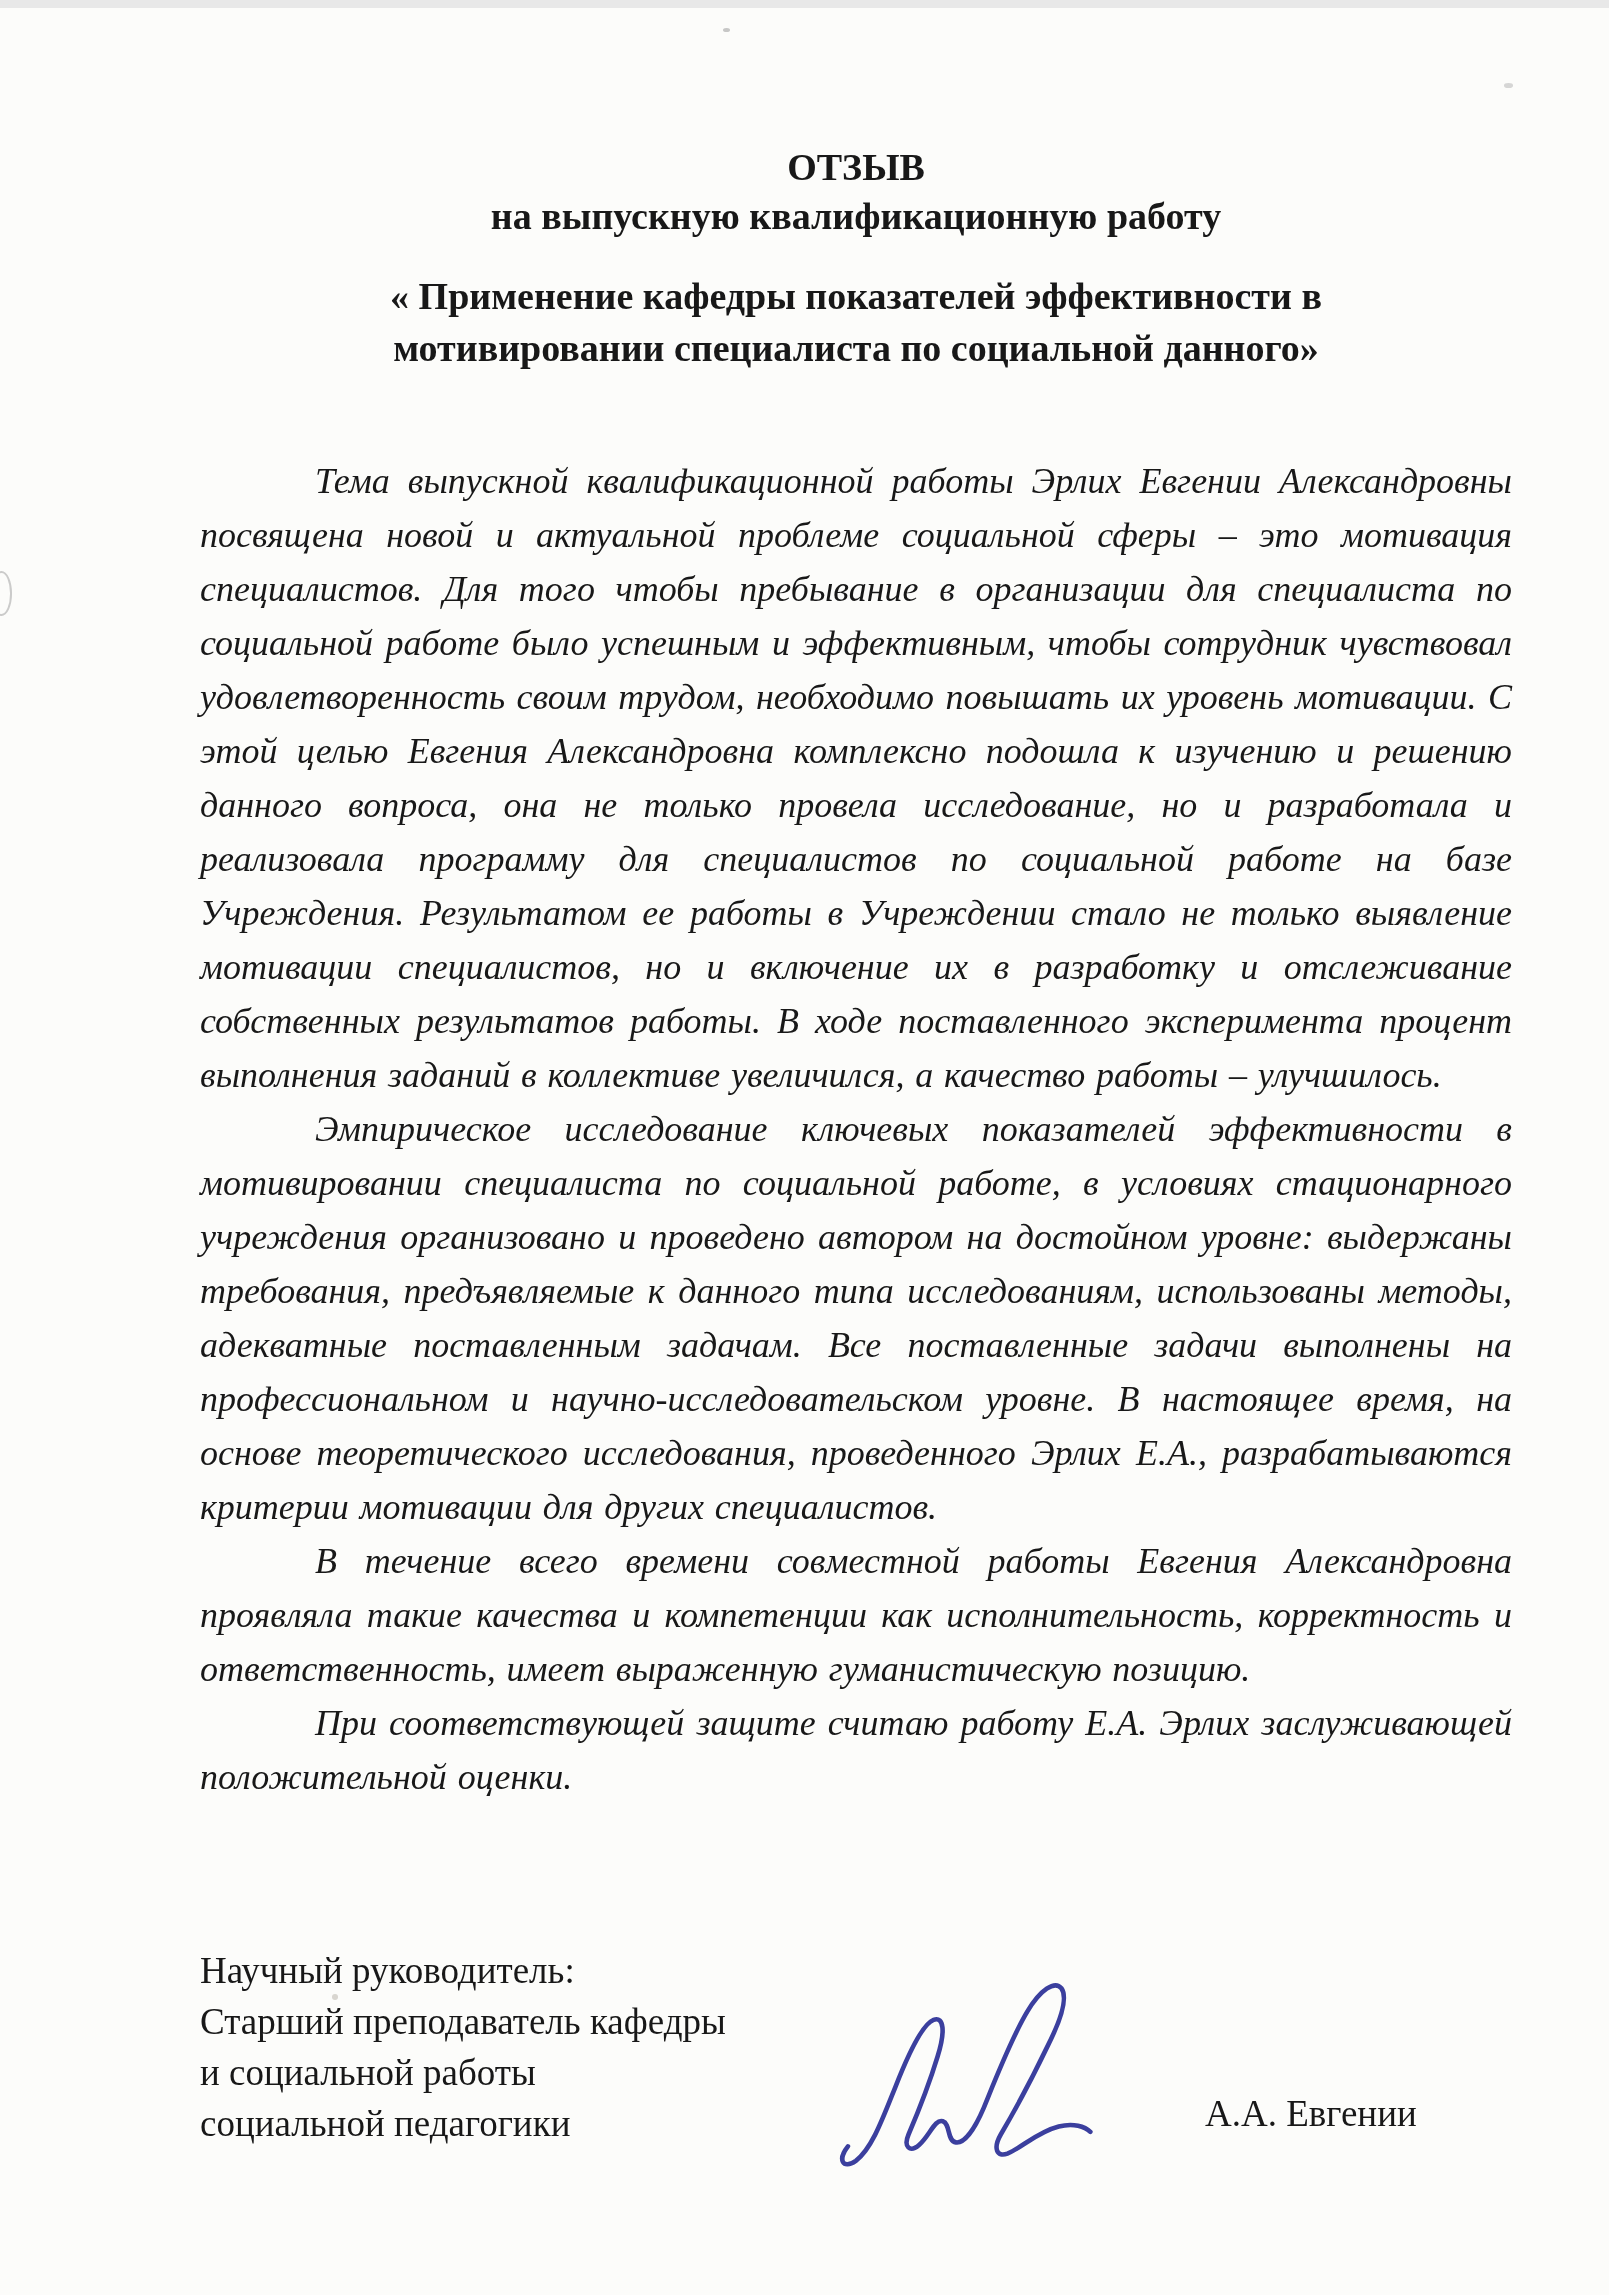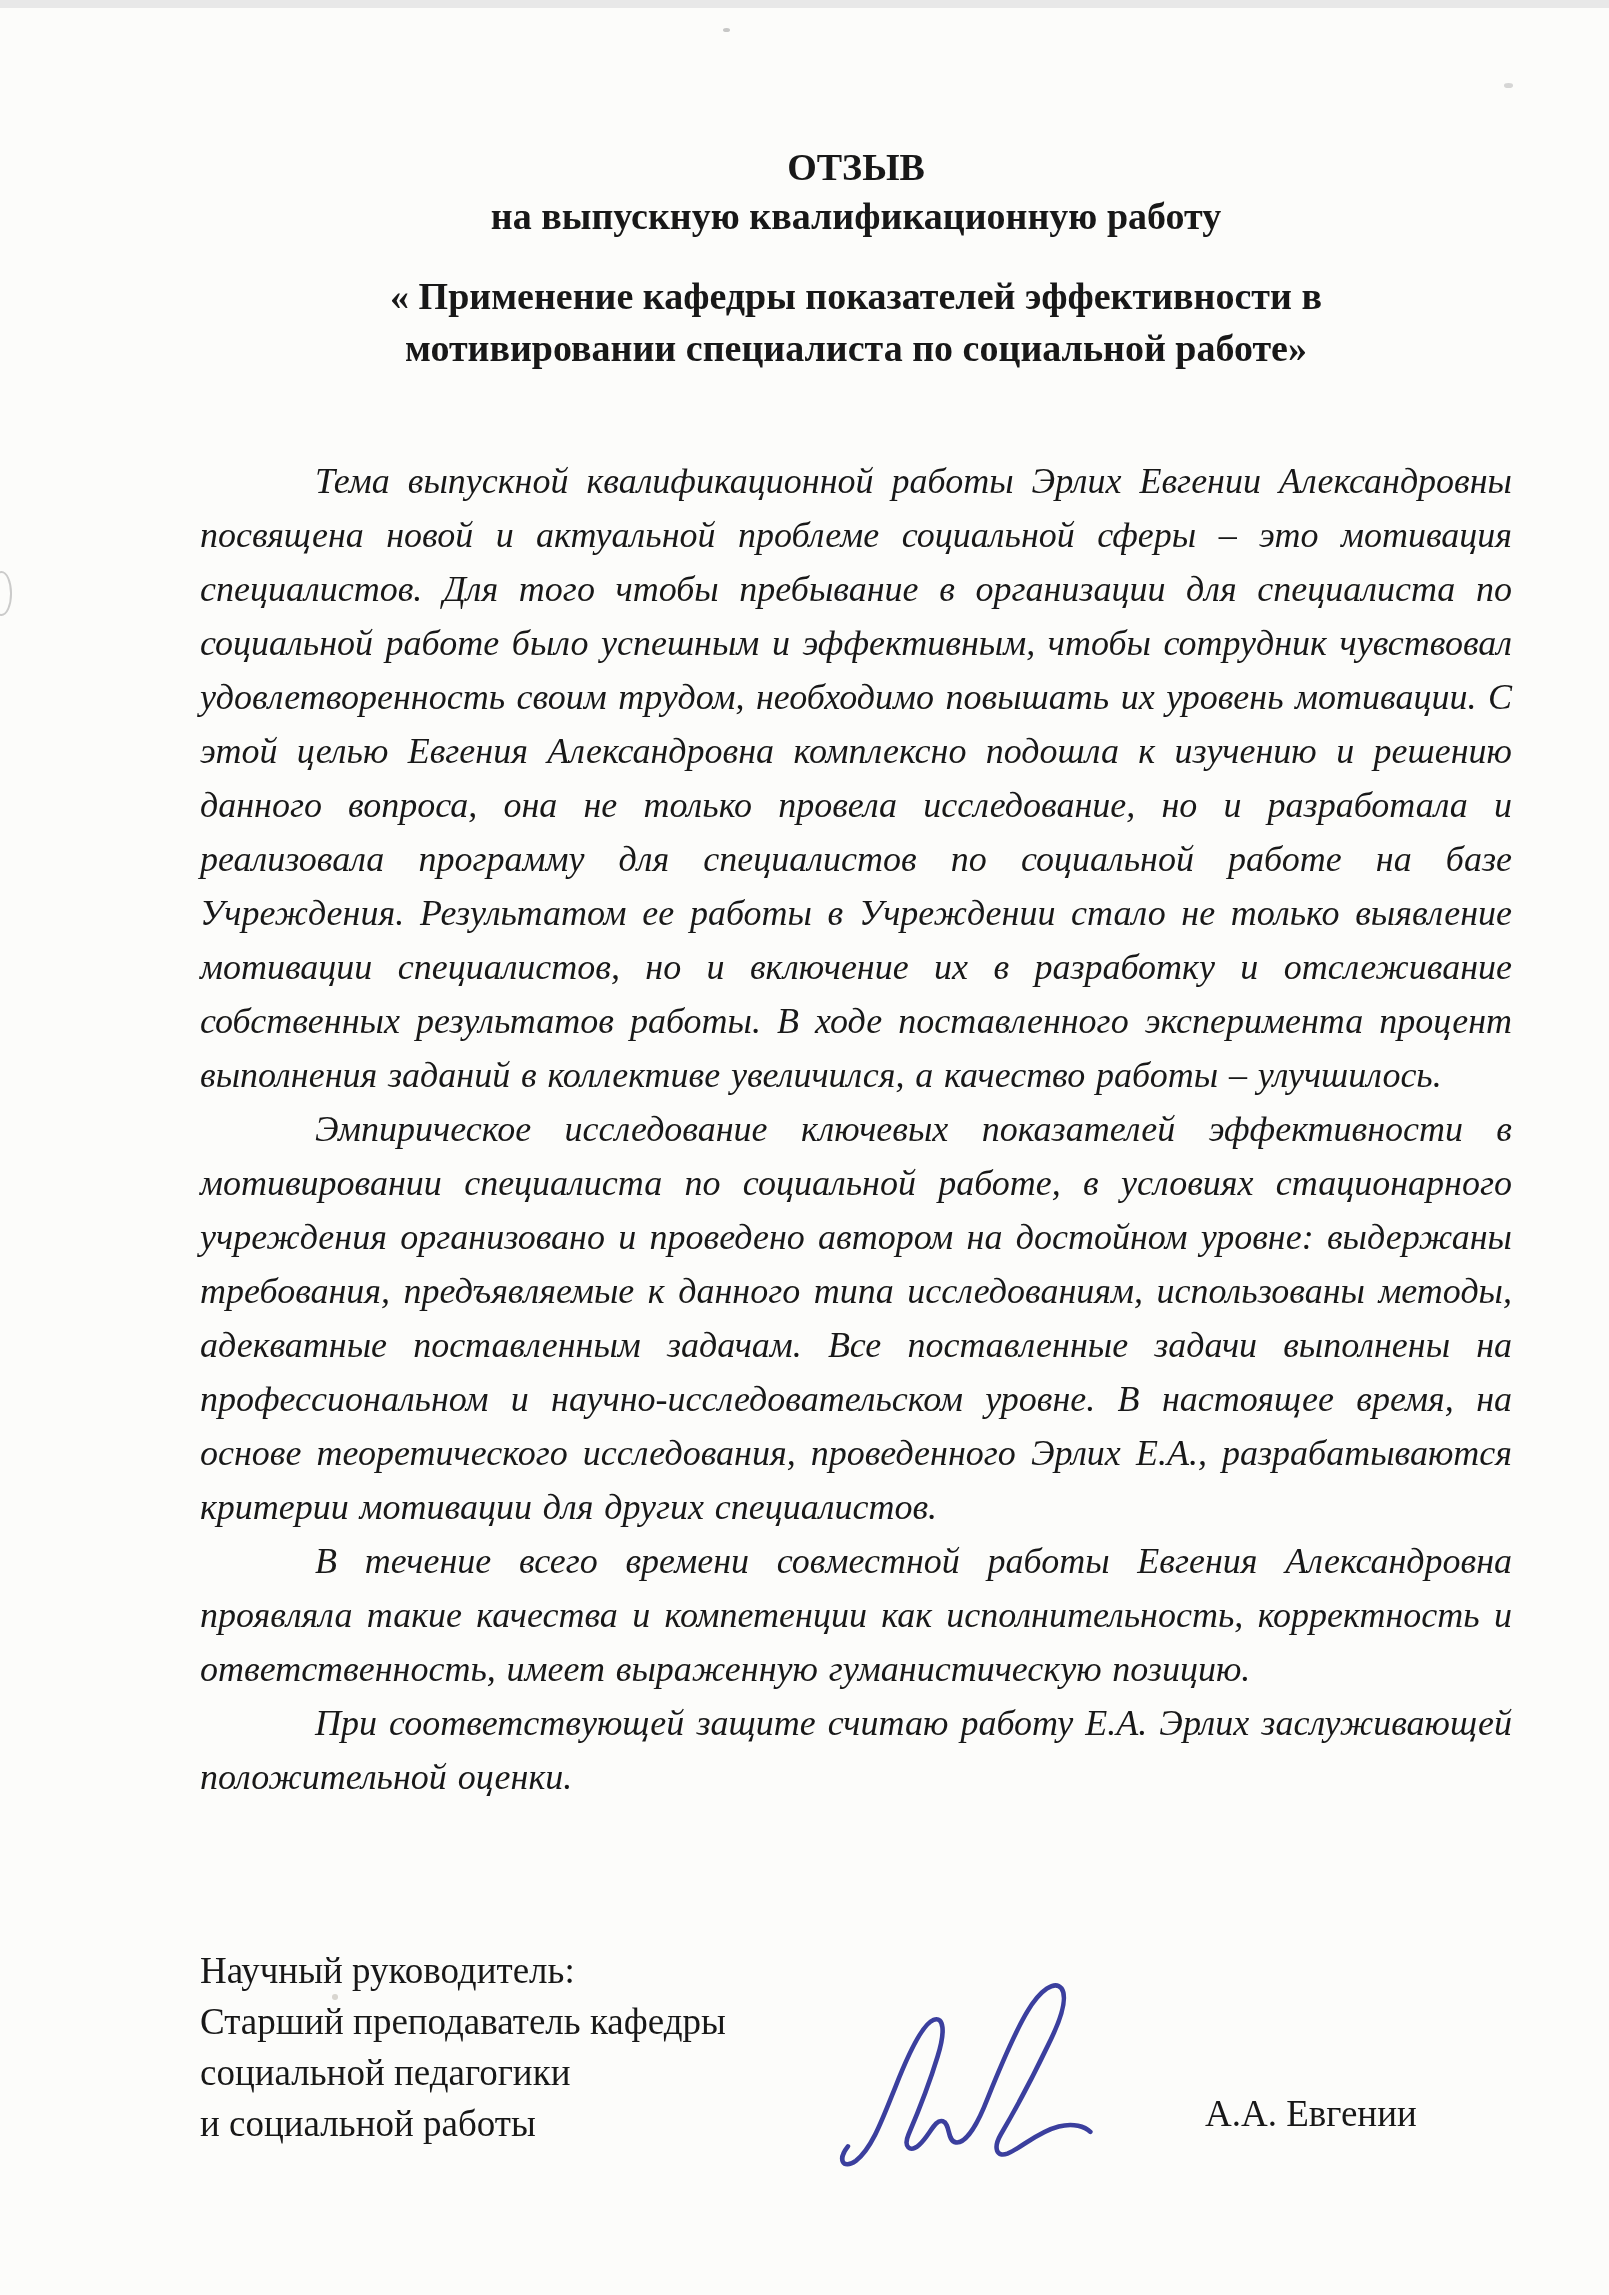--- a/index.html
+++ b/index.html
@@ -75,36 +75,36 @@
 
 <div class="page">
 
   <div class="title-block">
     <div>ОТЗЫВ</div>
     <div>на выпускную квалификационную работу</div>
   </div>
 
   <div class="subtitle-block">
     <div>« Применение кафедры показателей эффективности в</div>
-    <div>мотивировании специалиста по социальной работе»</div>
+    <div>мотивировании специалиста по социальной данного»</div>
   </div>
 
   <div class="body-text">
     <p>Тема выпускной квалификационной работы Эрлих Евгении Александровны посвящена новой и актуальной проблеме социальной сферы – это мотивация специалистов. Для того чтобы пребывание в организации для специалиста по социальной работе было успешным и эффективным, чтобы сотрудник чувствовал удовлетворенность своим трудом, необходимо повышать их уровень мотивации. С этой целью Евгения Александровна комплексно подошла к изучению и решению данного вопроса, она не только провела исследование, но и разработала и реализовала программу для специалистов по социальной работе на базе Учреждения. Результатом ее работы в Учреждении стало не только выявление мотивации специалистов, но и включение их в разработку и отслеживание собственных результатов работы. В ходе поставленного эксперимента процент выполнения заданий в коллективе увеличился, а качество работы – улучшилось.</p>
     <p>Эмпирическое исследование ключевых показателей эффективности в мотивировании специалиста по социальной работе, в условиях стационарного учреждения организовано и проведено автором на достойном уровне: выдержаны требования, предъявляемые к данного типа исследованиям, использованы методы, адекватные поставленным задачам. Все поставленные задачи выполнены на профессиональном и научно-исследовательском уровне. В настоящее время, на основе теоретического исследования, проведенного Эрлих Е.А., разрабатываются критерии мотивации для других специалистов.</p>
     <p>В течение всего времени совместной работы Евгения Александровна проявляла такие качества и компетенции как исполнительность, корректность и ответственность, имеет выраженную гуманистическую позицию.</p>
     <p>При соответствующей защите считаю работу Е.А. Эрлих заслуживающей положительной оценки.</p>
   </div>
 
   <div class="signature-section">
     <div class="sig-lines">
       <div>Научный руководитель:</div>
       <div>Старший преподаватель кафедры</div>
+      <div>и социальной работы</div>
       <div>социальной педагогики</div>
-      <div>и социальной работы</div>
     </div>
 
     <svg class="sig-svg" viewBox="0 0 420 340" aria-hidden="true">
       <path fill="none" stroke-width="7" stroke-linecap="round" stroke-linejoin="round" d="M 30 298
                C 14 318 22 334 42 320
                C 66 302 82 258 102 208
                C 124 152 144 112 160 106
                C 176 100 178 124 166 162
                C 152 208 134 252 122 280
                C 114 299 124 308 138 296

